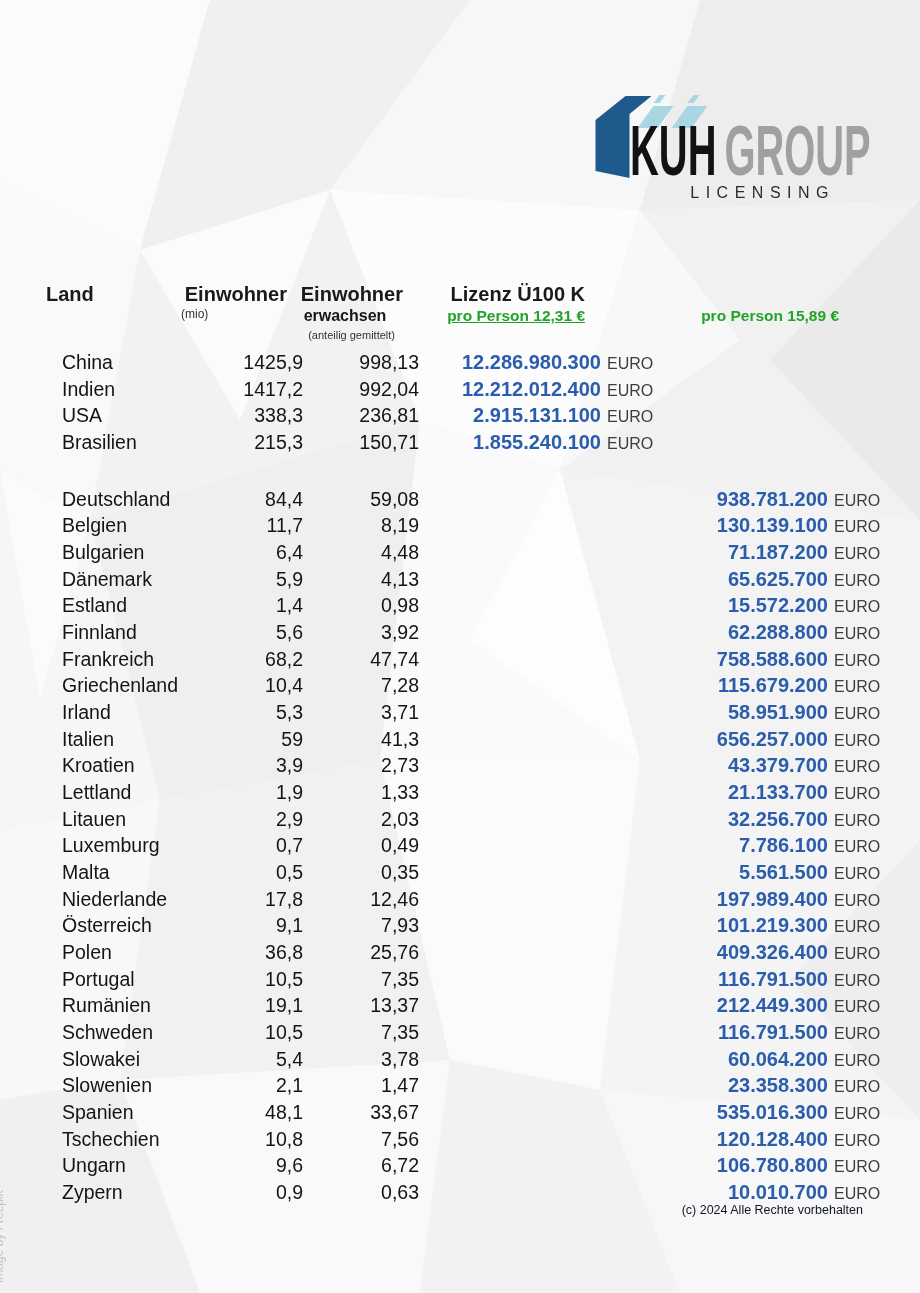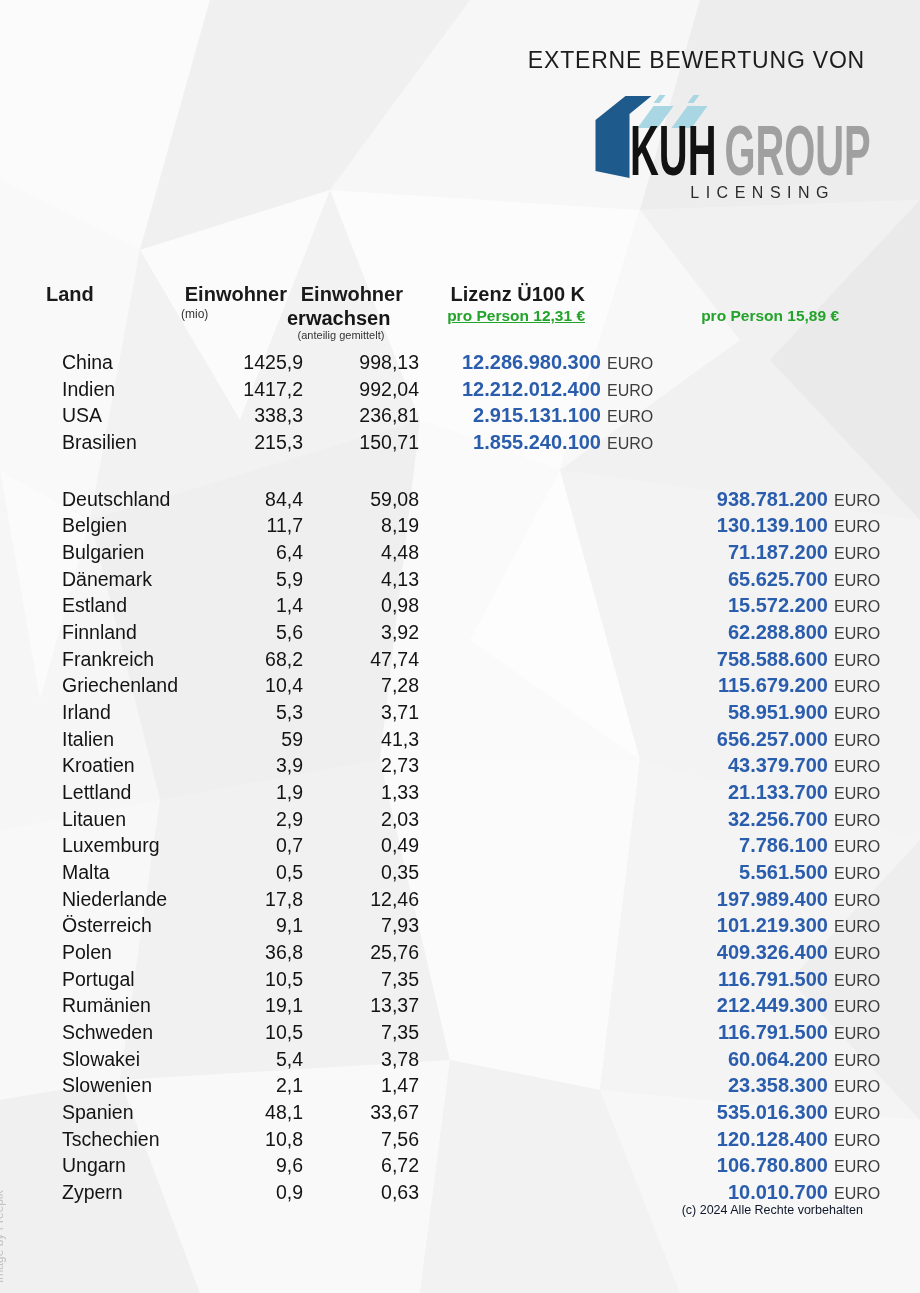--- a/index.html
+++ b/index.html
@@ -41,22 +41,22 @@
     position:absolute;left:46px;top:283px;width:818px;
     display:grid;
     grid-template-columns:135px 106px 116px 182px 55px 172px 52px;
     grid-template-rows:24px 22px 16px;
   }
   .th{font-weight:bold;font-size:20px;color:#1a1a1a;}
   .h-land{grid-column:1;grid-row:1;}
   .h-pop{grid-column:2;grid-row:1;text-align:right;}
   .h-pop-sub{grid-column:2;grid-row:2;text-align:left;font-size:12px;color:#333;align-self:start;}
   .h-adult1{grid-column:3;grid-row:1;text-align:right;}
-  .h-adult2{grid-column:3;grid-row:2;text-align:left;font-weight:bold;font-size:20px;}
-  .h-adult-sub{grid-column:3;grid-row:3;text-align:center;font-size:11px;color:#333;padding-right:8px;}
+  .h-adult2{grid-column:3;grid-row:2;text-align:center;font-weight:bold;font-size:16px;}
+  .h-adult-sub{grid-column:3;grid-row:3;text-align:right;font-size:11px;color:#333;padding-right:8px;}
   .h-lizA{grid-column:4;grid-row:1;text-align:right;}
   .h-lizA-sub{grid-column:4;grid-row:2;text-align:right;font-size:15.5px;font-weight:bold;color:var(--accent-green,#22a32a);text-decoration:underline;}
   .h-lizB{grid-column:6 / span 2;grid-row:1;text-align:right;padding-right:27px;}
   .h-lizB-sub{grid-column:6 / span 2;grid-row:2;text-align:right;padding-right:25px;font-size:15.5px;font-weight:bold;color:var(--accent-green,#22a32a);}
 
   .table-body{position:absolute;left:62px;top:349px;width:818px;}
   .row{
     display:grid;
     grid-template-columns:135px 106px 116px 182px 55px 172px 52px;
     height:26.68px;line-height:26.68px;align-items:baseline;
@@ -109,21 +109,20 @@
     <polygon points="560,470 640,760 470,640" fill="#ffffff" opacity="0.6"></polygon>
     <polygon points="920,200 920,520 770,360" fill="#e8e8e8" opacity="0.8"></polygon>
     <polygon points="0,470 90,520 40,700" fill="#ffffff" opacity="0.5"></polygon>
     <polygon points="640,210 560,470 740,340" fill="#ffffff" opacity="0.5"></polygon>
     <polygon points="920,840 920,1120 790,980" fill="#ebebeb" opacity="0.7"></polygon>
   </svg>
 </div>
 
 <div class="page">
 
-  <div class="doc-title">EXTERNE BEWERTUNG VON</div>
 
   <div class="logo">
     <svg class="logo-icon" viewBox="0 0 115 86" xmlns="http://www.w3.org/2000/svg">
       <polygon class="logo-dark" points="0,26 30,2 56,2 34,20 34,84 0,77"></polygon>
       <polygon class="logo-light" points="42,34 58,12 78,12 62,34"></polygon>
       <polygon class="logo-light" points="76,34 92,12 112,12 96,34"></polygon>
       <polygon class="logo-light" points="58,9 64,1 70,1 64,9"></polygon>
       <polygon class="logo-light" points="92,9 98,1 104,1 98,9"></polygon>
     </svg>
     <div class="logo-word">

